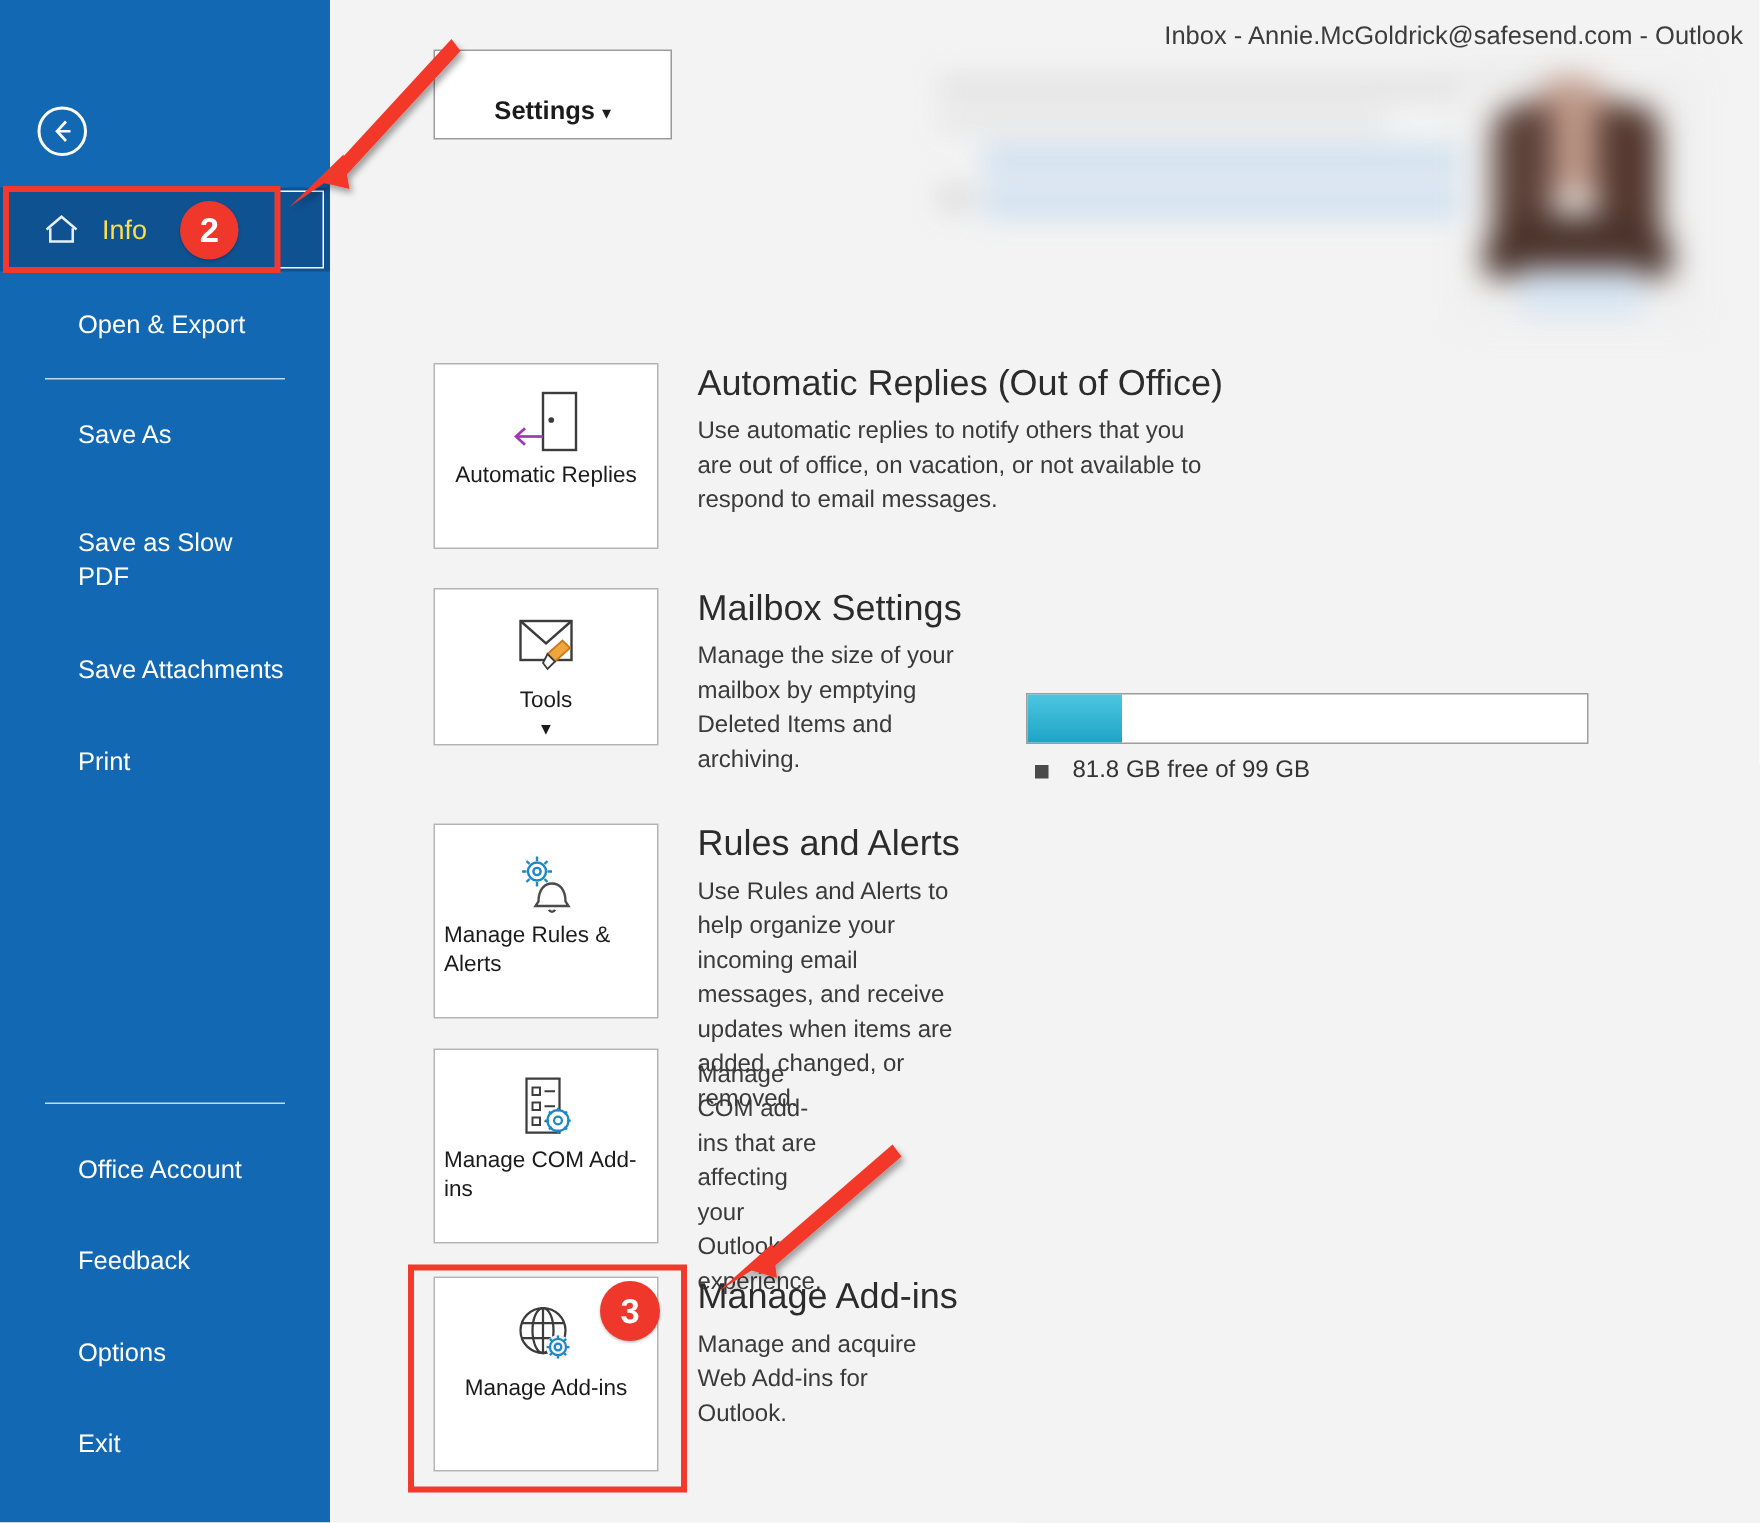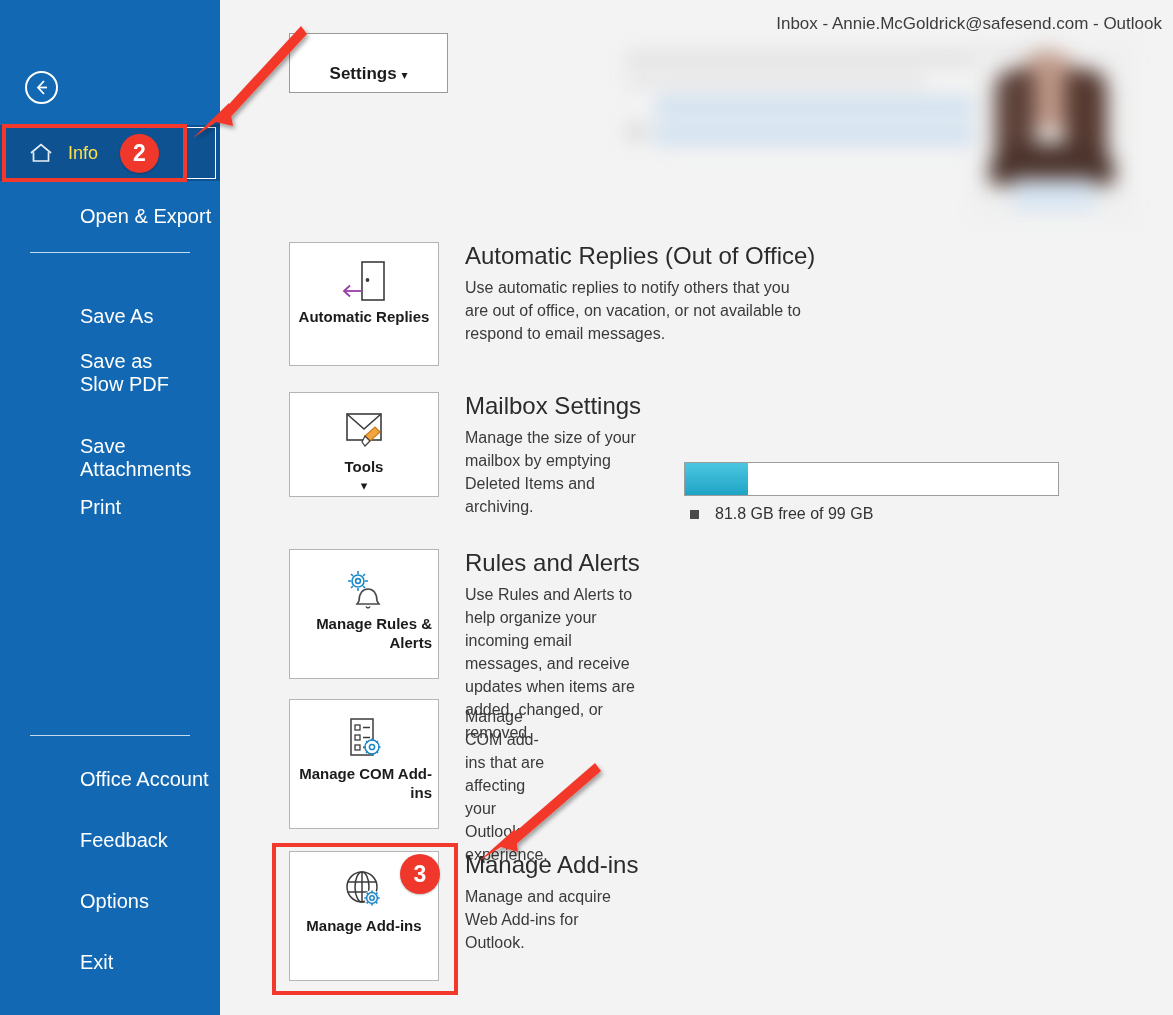--- a/index.html
+++ b/index.html
@@ -33,23 +33,23 @@
     box-sizing: border-box;
     cursor: pointer;
   }
   #back-button svg { display:block; }
 
   .nav-item {
     position: absolute;
     left: 0;
     width: 220px;
     color: #ffffff;
-    font-size: 20px;
-    box-sizing: border-box;
-    padding-left: 80px;
+    font-size: 17px;
+    box-sizing: border-box;
+    padding-left: 52px;
     cursor: pointer;
     line-height: 23px;
   }
 
   #nav-info {
     position: absolute;
     left: 0; top: 125px;
     width: 220px; height: 56px;
     background: #0E5292;
     display: flex;
@@ -165,23 +165,23 @@
   }
   .tile .tile-glyph {
     margin-top: 14px;
     height: 48px;
     display: flex;
     align-items: center;
     justify-content: center;
   }
   .tile .tile-label {
     font-size: 15px;
-    font-weight: bold;
+    font-weight: normal;
     color: #1B1B1B;
-    text-align: right;
+    text-align: left;
     line-height: 19px;
     margin-top: 2px;
     padding: 0 6px;
   }
   .tile .tile-chev {
     font-size: 13px;
     color: #1B1B1B;
     margin-top: 2px;
   }
 
@@ -278,21 +278,21 @@
       </svg>
     </span>
     <span class="label">Info</span>
   </div>
   <div id="nav-info-frame"></div>
 
   <div class="divider" style="top:252px;"></div>
   <div class="divider" style="top:735px;"></div>
 
   <div class="nav-item" style="top:205px;">Open &amp; Export</div>
-  <div class="nav-item" style="top:305px;">Save As</div>
+  <div class="nav-item" style="top:278px;">Save As</div>
   <div class="nav-item" style="top:350px; width:170px;">Save as Slow PDF</div>
   <div class="nav-item" style="top:435px;">Save Attachments</div>
   <div class="nav-item" style="top:496px;">Print</div>
 
   <div class="nav-item" style="top:768px;">Office Account</div>
   <div class="nav-item" style="top:829px;">Feedback</div>
   <div class="nav-item" style="top:890px;">Options</div>
   <div class="nav-item" style="top:951px;">Exit</div>
 </div>
 

